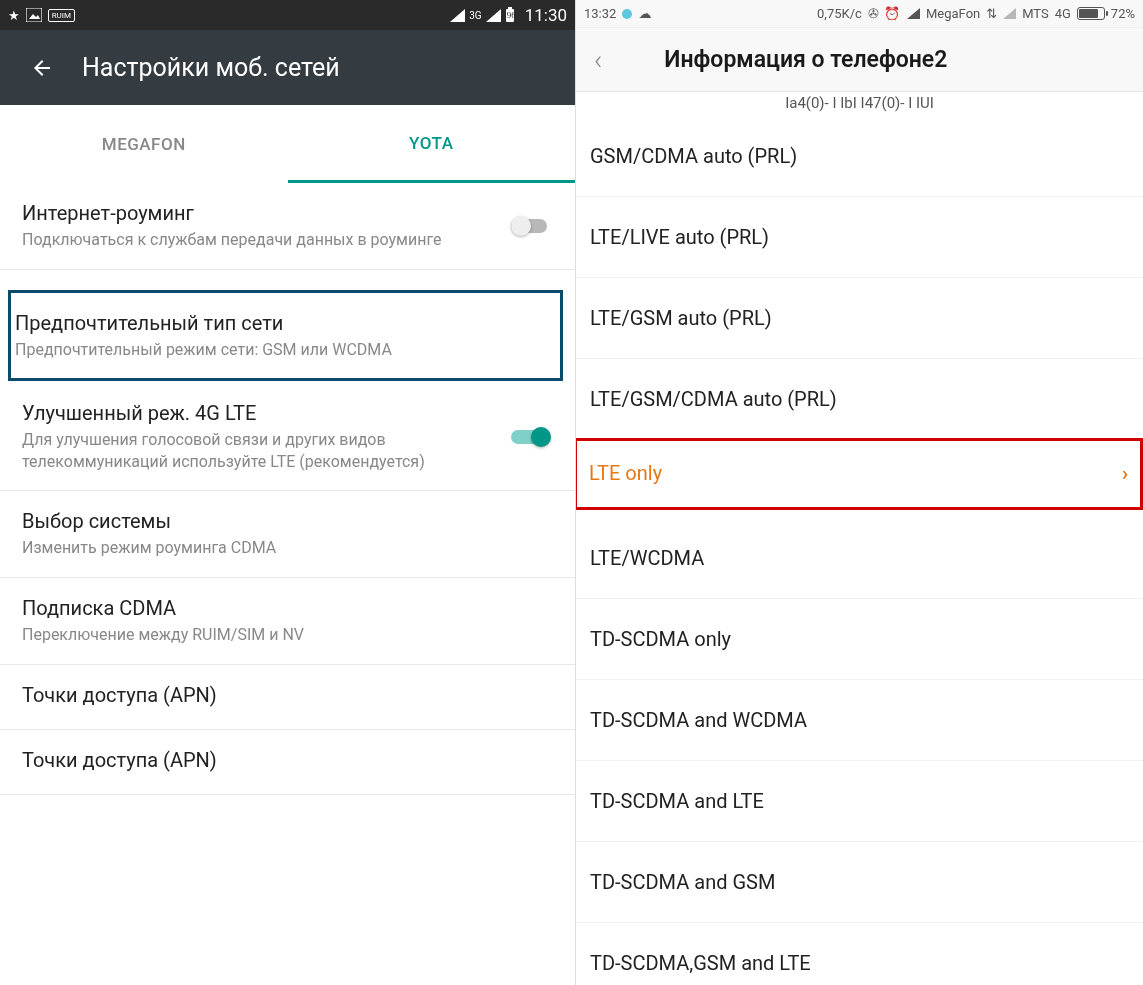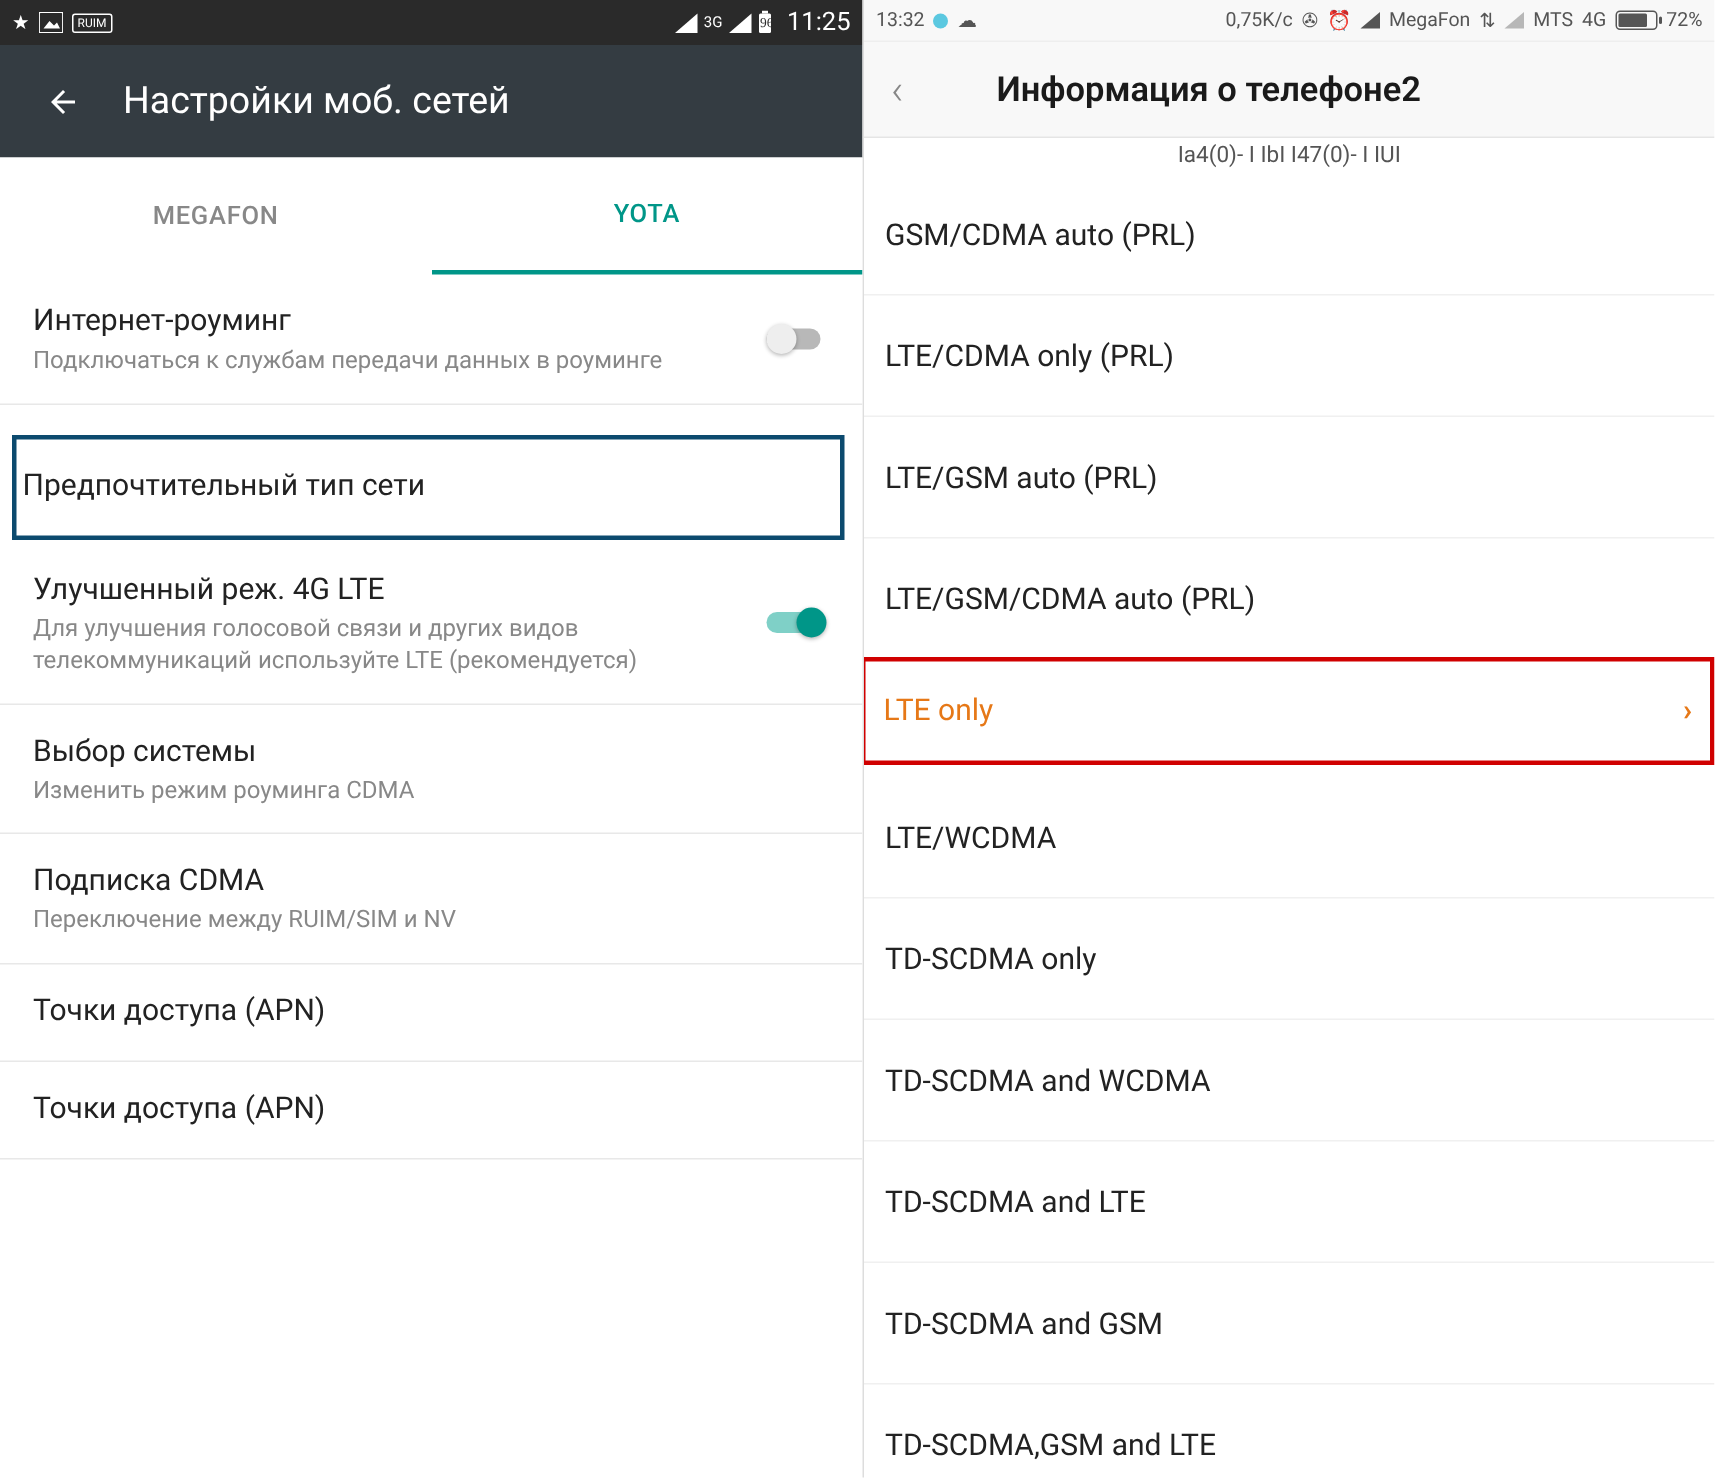--- a/index.html
+++ b/index.html
@@ -70,21 +70,21 @@
       <span class="signal-tri"></span>
       <span style="font-size:10px;">3G</span>
       <span class="signal-tri"></span>
       <span style="display:inline-flex;align-items:center;gap:1px;font-family:Liberation Serif, serif;">
         <svg width="10" height="16" viewBox="0 0 10 16">
             <rect x="1" y="2" width="8" height="13" rx="1" fill="#fff"></rect>
             <rect x="3" y="0" width="4" height="2" fill="#fff"></rect>
           </svg>
         <span style="font-size:9px;position:absolute;color:#2a2a2a;margin-left:2px;">96</span>
       </span>
-      <span style="font-size:17px;margin-left:6px;">11:25</span>
+      <span style="font-size:17px;margin-left:6px;">11:30</span>
     </div>
   </div>
 
   <div class="appbar-left">
     <span class="back-arrow">
       <svg width="24" height="24" viewBox="0 0 24 24">
           <path d="M20 11H7.8l5.6-5.6L12 4l-8 8 8 8 1.4-1.4L7.8 13H20z" fill="#fff"></path>
         </svg>
     </span>
     <span class="title">Настройки моб. сетей</span>
@@ -101,20 +101,21 @@
       <div class="title">Интернет-роуминг</div>
       <div class="sub">Подключаться к службам передачи данных в роуминге</div>
       <div class="switch off">
         <div class="track"></div>
           <div class="thumb"></div>
       </div>
     </div>
 
     <div class="item-l highlight">
       <div class="title">Предпочтительный тип сети</div>
+      <div class="sub">Предпочтительный режим сети: GSM или WCDMA</div>
     </div>
 
     <div class="item-l" style="padding-right:90px;">
       <div class="title">Улучшенный реж. 4G LTE</div>
       <div class="sub">Для улучшения голосовой связи и других видов телекоммуникаций используйте LTE (рекомендуется)</div>
       <div class="switch on">
         <div class="track"></div>
           <div class="thumb"></div>
       </div>
     </div>
@@ -167,21 +168,21 @@
     <span class="title">Информация о телефоне2</span>
   </div>
 
   <div class="partial-row">Ia4(0)- I IbI I47(0)- I IUI</div>
 
   <div class="list-r">
     <div class="item-r">
         <span>GSM/CDMA auto (PRL)</span>
       </div>
     <div class="item-r">
-        <span>LTE/CDMA only (PRL)</span>
+        <span>LTE/LIVE auto (PRL)</span>
       </div>
     <div class="item-r">
         <span>LTE/GSM auto (PRL)</span>
       </div>
     <div class="item-r">
         <span>LTE/GSM/CDMA auto (PRL)</span>
       </div>
     <div class="item-r sel">
       <span>LTE only</span>
       <span class="chev-r">›</span>

